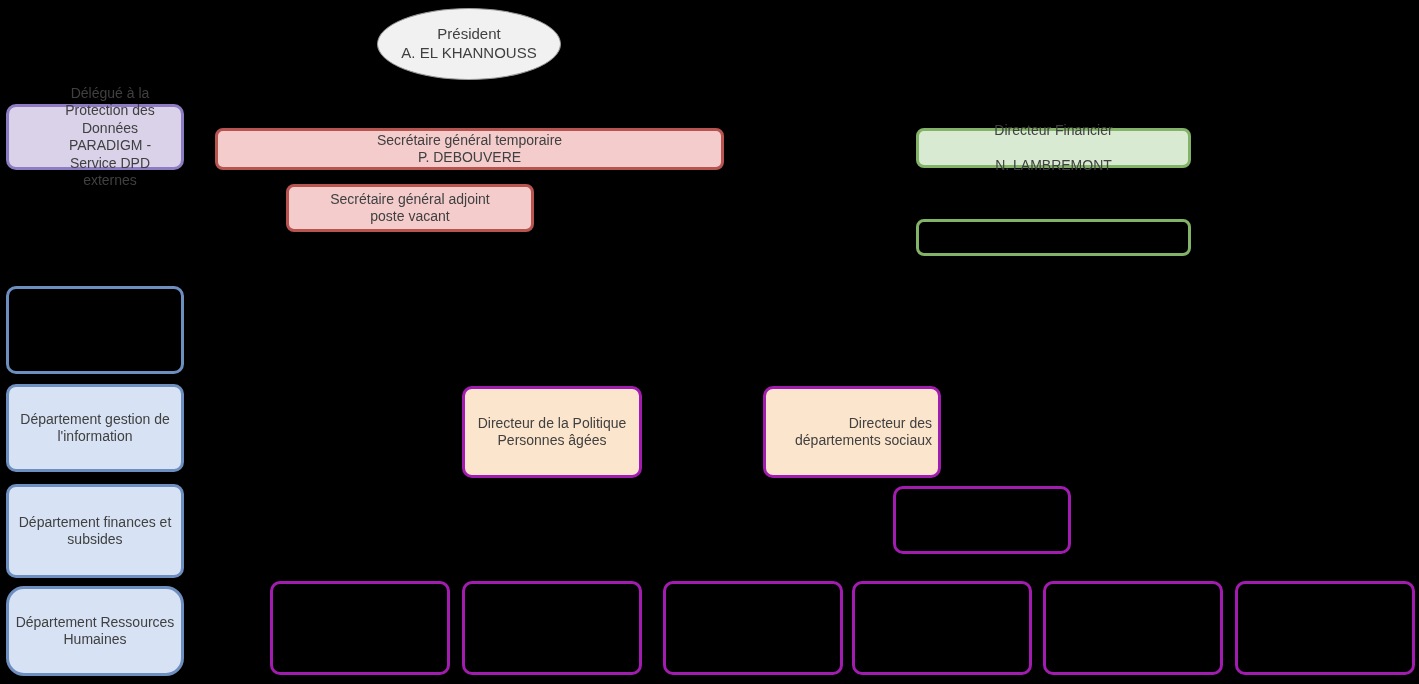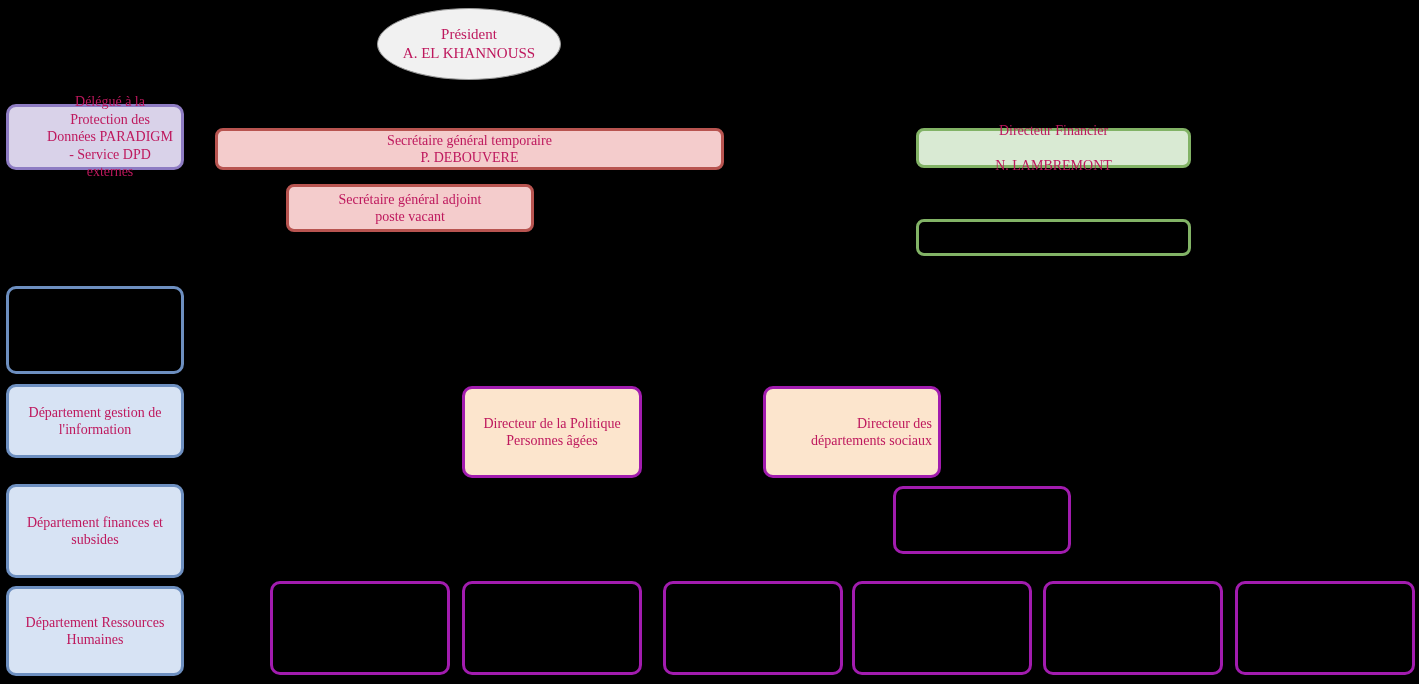--- a/index.html
+++ b/index.html
@@ -16,25 +16,24 @@
     font-family: "Liberation Sans", sans-serif;
   }
   .node {
     position: absolute;
     box-sizing: border-box;
     display: flex;
     flex-direction: column;
     align-items: center;
     justify-content: center;
     text-align: center;
-    color: #be185d;
+    color: #404040;
     font-size: 14px;
     line-height: 1.25;
     padding: 2px 6px;
-    font-family: Liberation Serif, serif;
   }
   .ellipse {
     background: #f1f1f1;
     border: 1px solid #999999;
     border-radius: 50%;
     font-size: 15px;
   }
   .purple {
     background: #d9d2e9;
     border: 3px solid #8e7cc3;
@@ -66,23 +65,23 @@
   }
 
   
   .n-president      { left: 377px; top: 8px;   width: 184px; height: 72px; }
   .n-dpd            { left: 6px;   top: 104px; width: 178px; height: 66px; padding-left: 36px; }
   .n-sg             { left: 215px; top: 128px; width: 509px; height: 42px; }
   .n-sga            { left: 286px; top: 184px; width: 248px; height: 48px; }
   .n-df             { left: 916px; top: 128px; width: 275px; height: 40px; }
   .n-green-empty    { left: 916px; top: 219px; width: 275px; height: 37px; }
   .n-blue-empty     { left: 6px;   top: 286px; width: 178px; height: 88px; }
-  .n-dept-gestion   { left: 6px;   top: 384px; width: 178px; height: 74px; }
+  .n-dept-gestion   { left: 6px;   top: 384px; width: 178px; height: 88px; }
   .n-dept-finances  { left: 6px;   top: 484px; width: 178px; height: 94px; justify-content: center; }
-  .n-dept-rh        { left: 6px;   top: 586px; width: 178px; height: 90px; }
+  .n-dept-rh        { left: 6px;   top: 586px; width: 178px; height: 90px; border-radius: 18px; }
   .n-dir-pa         { left: 462px; top: 386px; width: 180px; height: 92px; }
   .n-dir-ds         { left: 763px; top: 386px; width: 178px; height: 92px; align-items: flex-end; }
   .n-orange-mid     { left: 893px; top: 486px; width: 178px; height: 68px; }
   .n-orange-b1      { left: 270px;  top: 581px; width: 180px; height: 94px; }
   .n-orange-b2      { left: 462px;  top: 581px; width: 180px; height: 94px; }
   .n-orange-b3      { left: 663px;  top: 581px; width: 180px; height: 94px; }
   .n-orange-b4      { left: 852px;  top: 581px; width: 180px; height: 94px; }
   .n-orange-b5      { left: 1043px; top: 581px; width: 180px; height: 94px; }
   .n-orange-b6      { left: 1235px; top: 581px; width: 180px; height: 94px; }
 </style>

